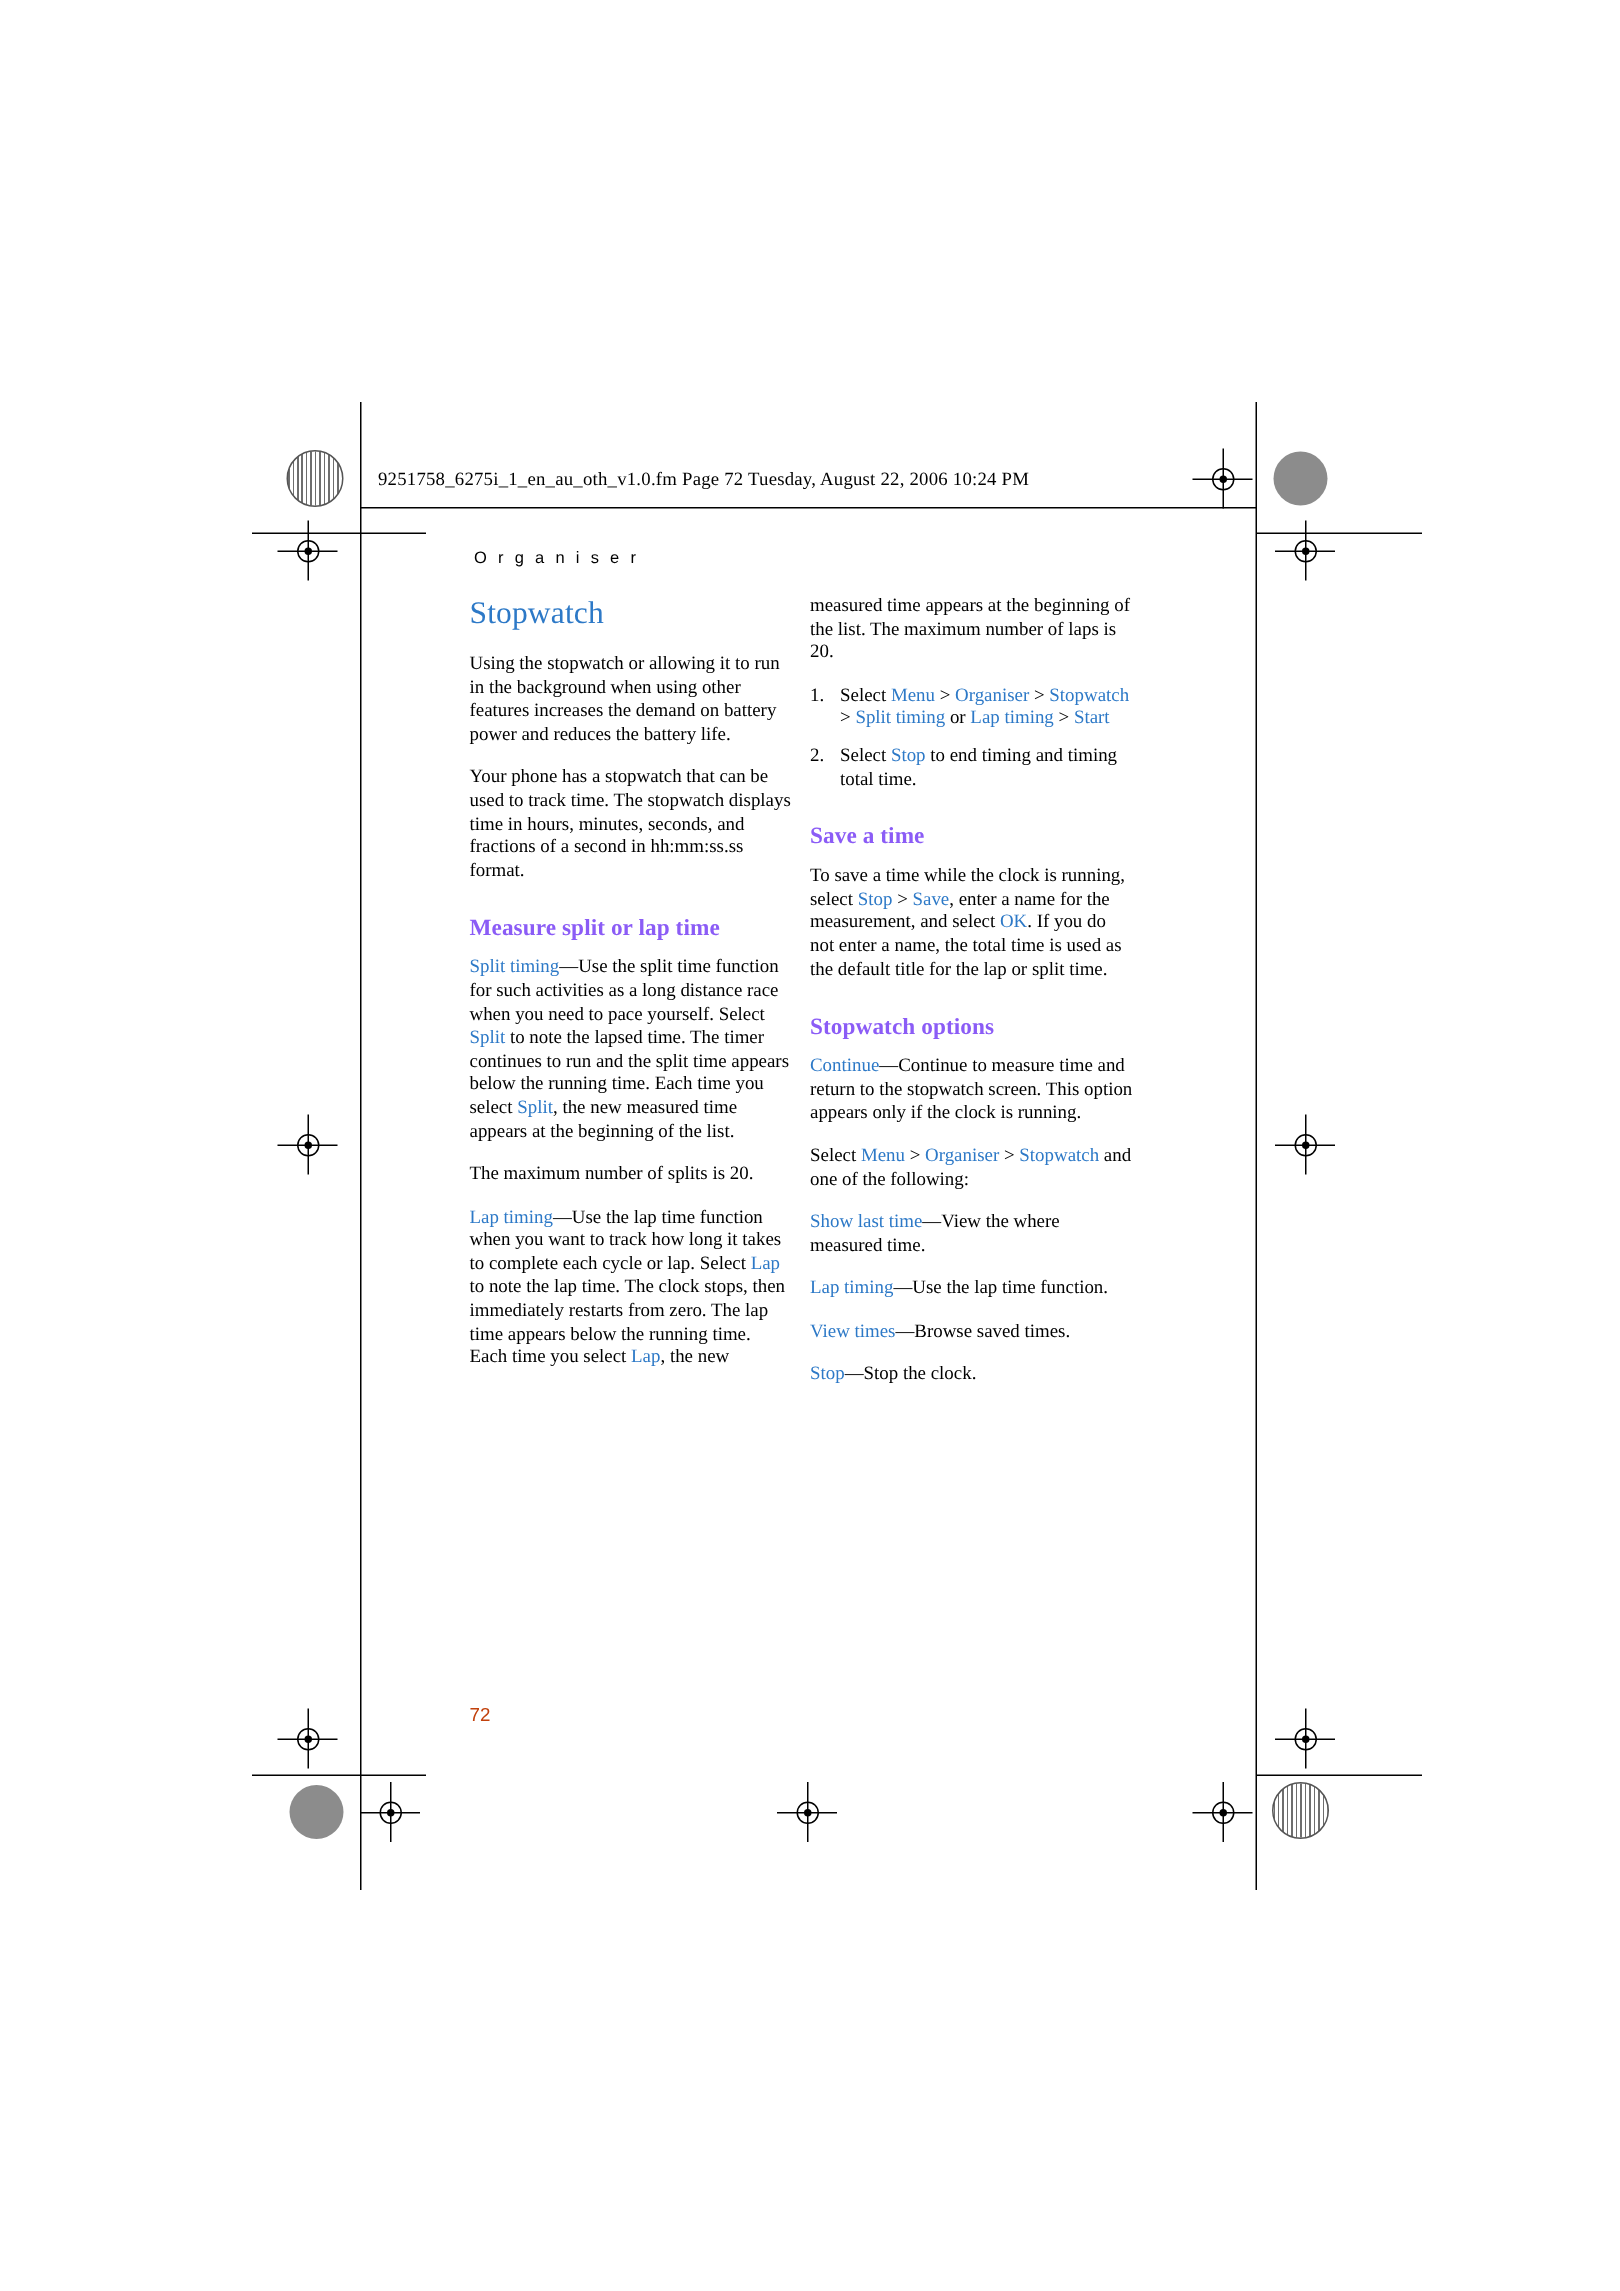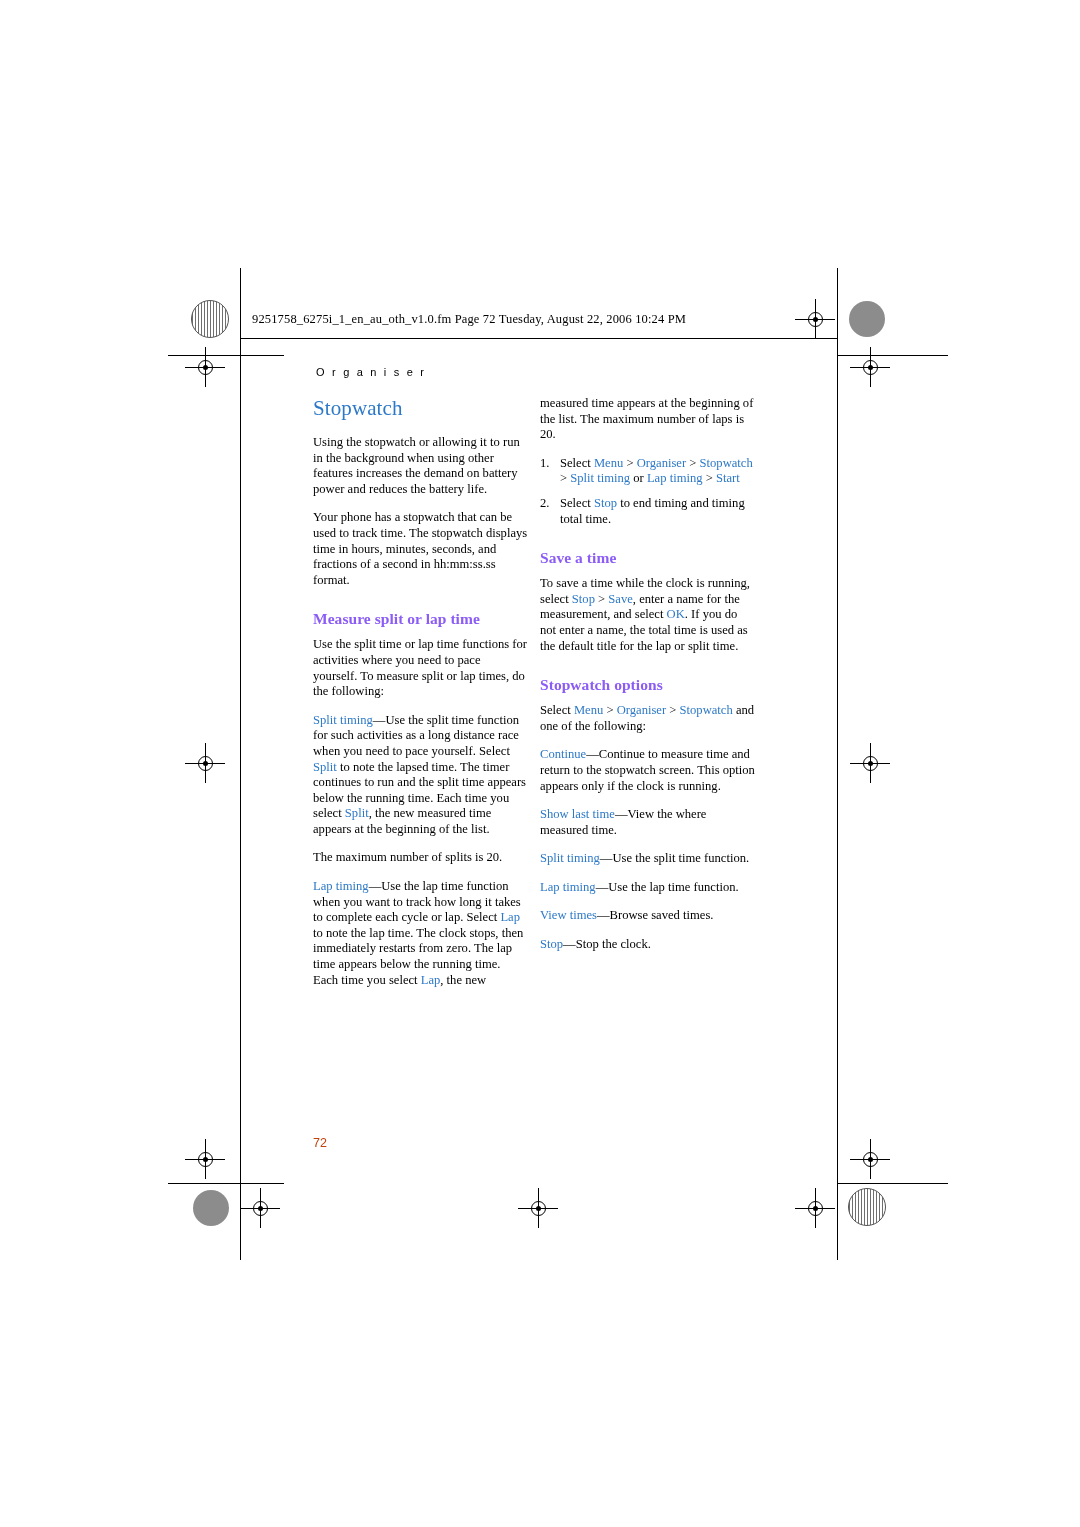--- a/index.html
+++ b/index.html
@@ -150,21 +150,20 @@
   <div class="chaptertag">O r g a n i s e r</div>
 
   <div class="col col-left">
     <h1 class="title">Stopwatch</h1>
 
     <p>Using the stopwatch or allowing it to run in the background when using other features increases the demand on battery power and reduces the battery life.</p>
     <p>Your phone has a stopwatch that can be used to track time. The stopwatch displays time in hours, minutes, seconds, and fractions of a second in hh:mm:ss.ss format.</p>
 
     <h2 class="sub">Measure split or lap time</h2>
 
-    <p>Use the split time or lap time functions for activities where you need to pace yourself. To measure split or lap times, do the following:</p>
 
     <p><span class="blue">Split timing</span><span>—</span><span>Use the split time function for such activities as a long distance race when you need to pace yourself. Select </span><span class="blue">Split</span><span> to note the lapsed time. The timer continues to run and the split time appears below the running time. Each time you select </span><span class="blue">Split</span><span>, the new measured time appears at the beginning of the list.</span></p>
 
     <p>The maximum number of splits is 20.</p>
 
     <p><span class="blue">Lap timing</span><span>—</span><span>Use the lap time function when you want to track how long it takes to complete each cycle or lap. Select </span><span class="blue">Lap</span><span> to note the lap time. The clock stops, then immediately restarts from zero. The lap time appears below the running time. Each time you select </span><span class="blue">Lap</span><span>, the new</span></p>
   </div>
 
   <div class="col col-right">
     <p>measured time appears at the beginning of the list. The maximum number of laps is 20.</p>
@@ -177,27 +176,26 @@
         <span class="num">2.</span><span>Select </span><span class="blue">Stop</span><span> to end timing and timing total time.</span>
       </li>
     </ul>
 
     <h2 class="sub">Save a time</h2>
 
     <p><span>To save a time while the clock is running, select </span><span class="blue">Stop</span><span> &gt; </span><span class="blue">Save</span><span>, enter a name for the measurement, and select </span><span class="blue">OK</span><span>. If you do not enter a name, the total time is used as the default title for the lap or split time.</span></p>
 
     <h2 class="sub">Stopwatch options</h2>
 
+    <p><span class="blue">Continue</span><span>—</span><span>Continue to measure time and return to the stopwatch screen. This option appears only if the clock is running.</span></p>
+
     <p><span>Select </span><span class="blue">Menu</span><span> &gt; </span><span class="blue">Organiser</span><span> &gt; </span><span class="blue">Stopwatch</span><span> and one of the following:</span></p>
 
-    <p><span class="blue">Continue</span><span>—</span><span>Continue to measure time and return to the stopwatch screen. This option appears only if the clock is running.</span></p>
-
     <p><span class="blue">Show last time</span><span>—</span><span>View the where measured time.</span></p>
 
-    <p><span class="blue">Split timing</span><span>—</span><span>Use the split time function.</span></p>
 
     <p><span class="blue">Lap timing</span><span>—</span><span>Use the lap time function.</span></p>
 
     <p><span class="blue">View times</span><span>—</span><span>Browse saved times.</span></p>
 
 
     <p><span class="blue">Stop</span><span>—</span><span>Stop the clock.</span></p>
   </div>
 
   <div class="pagenum">72</div>

